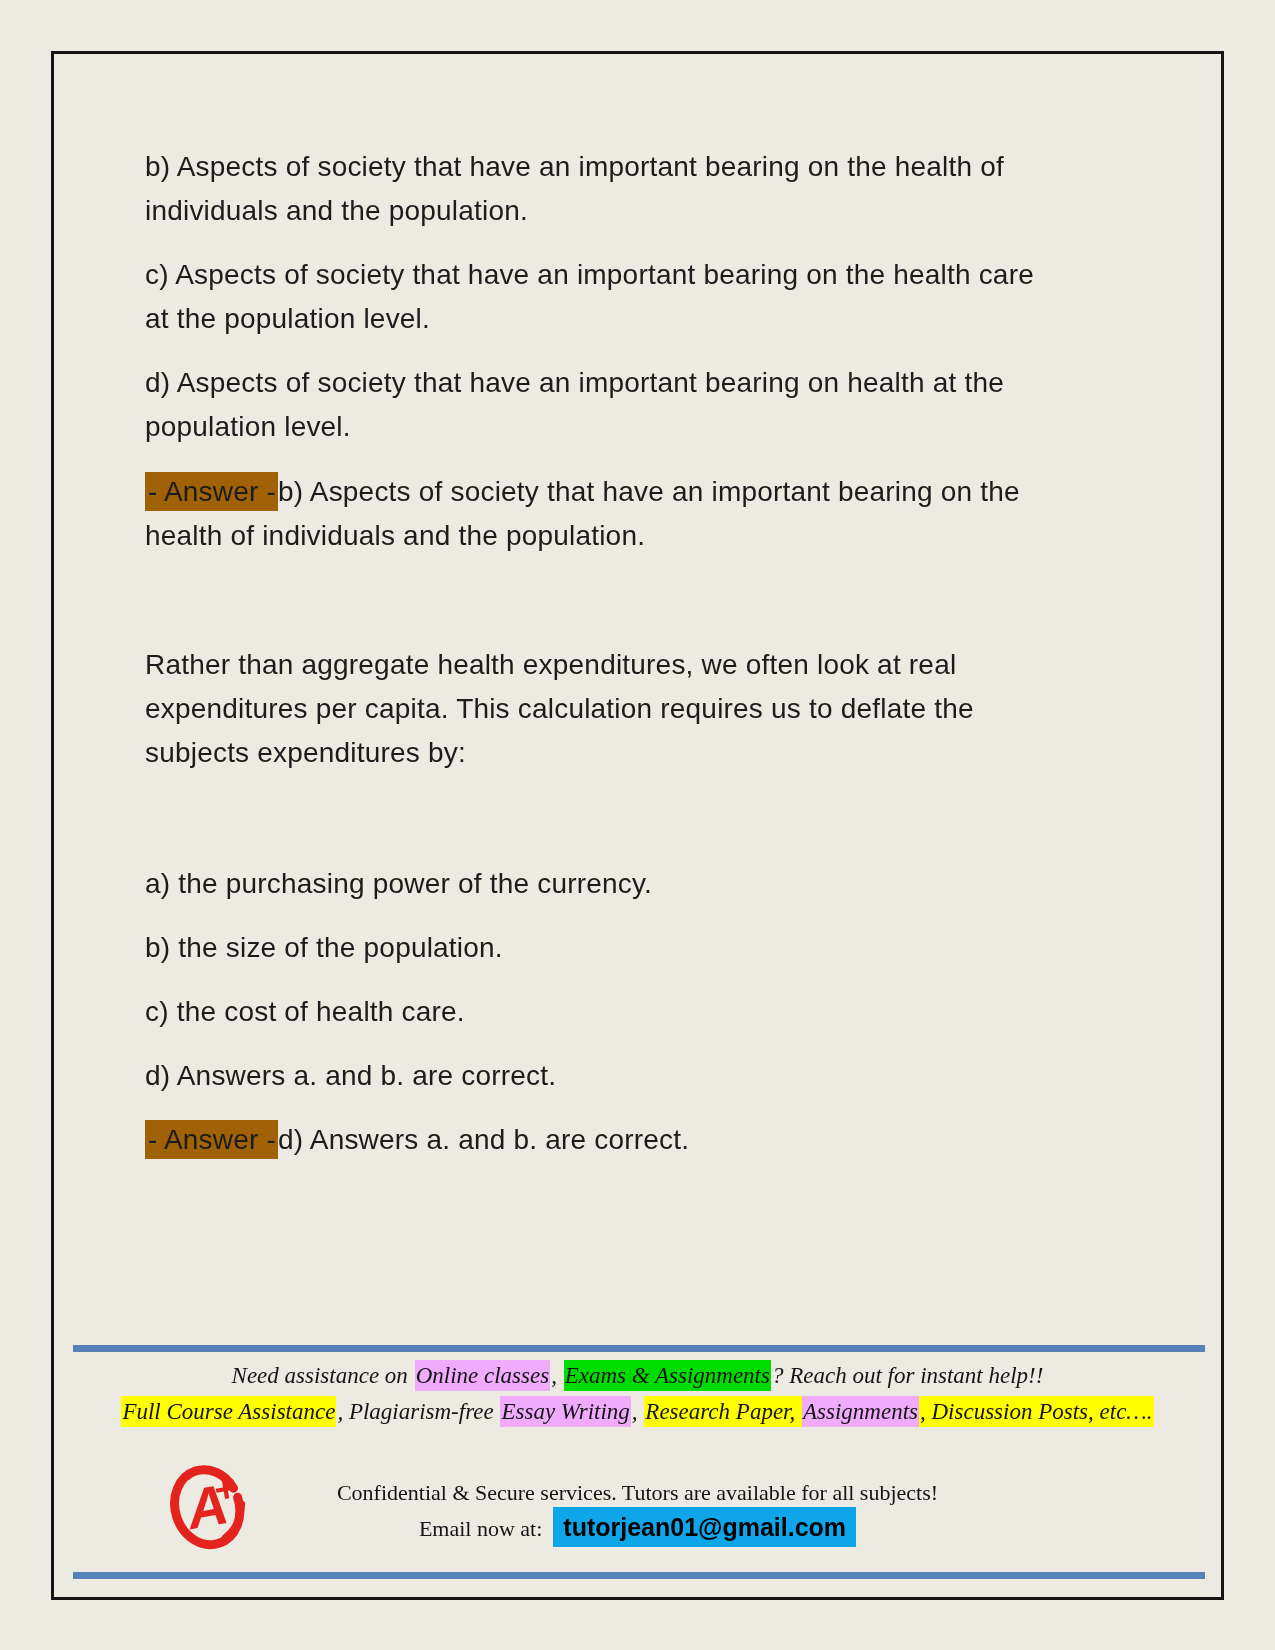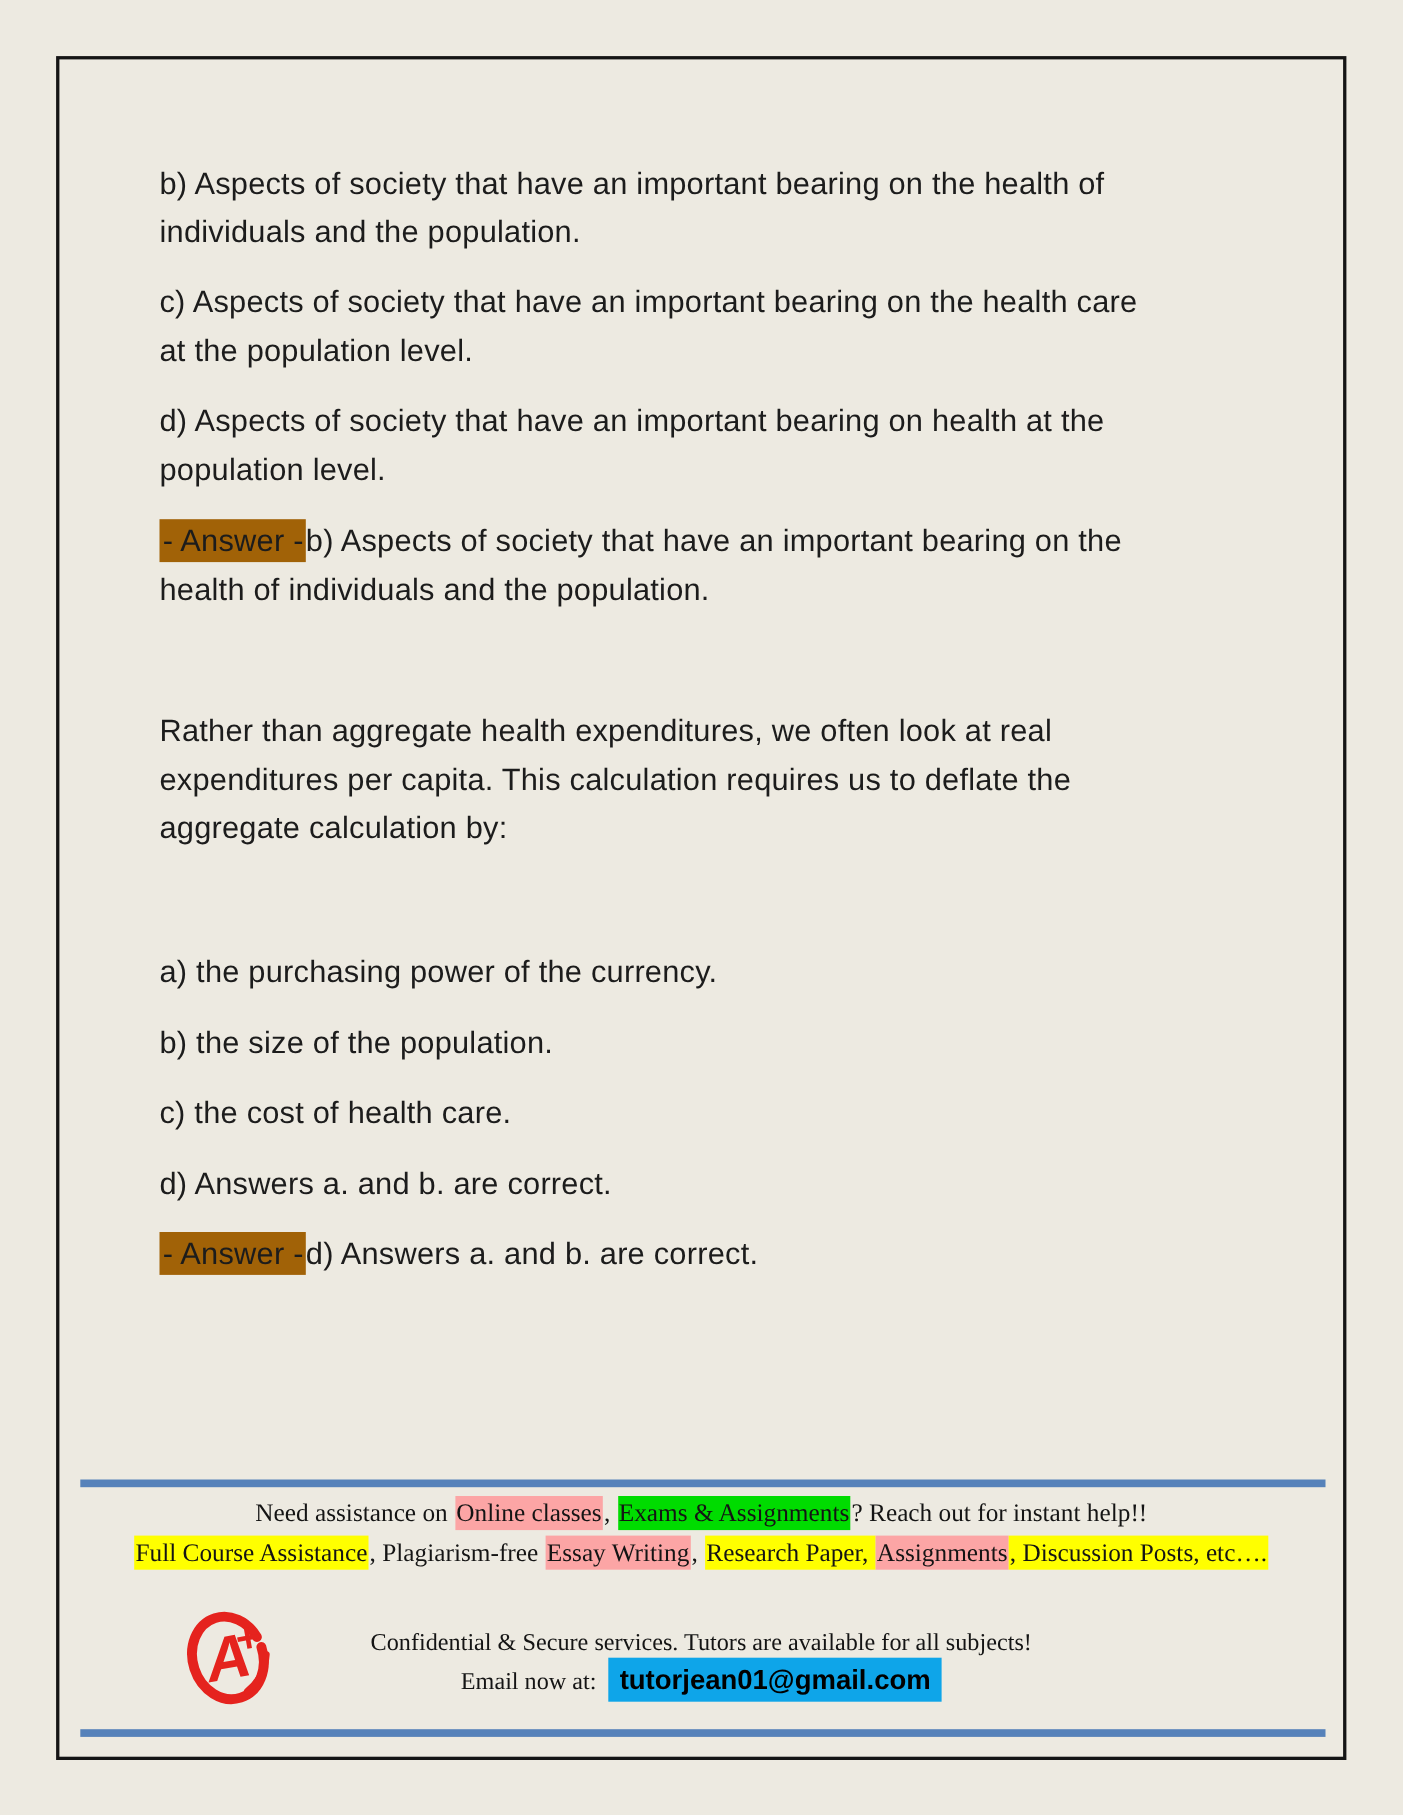--- a/index.html
+++ b/index.html
@@ -25,21 +25,21 @@
     left: 145px;
     width: 990px;
     font-size: 28px;
     line-height: 44px;
     color: #1c1c1c;
     letter-spacing: 0.2px;
   }
   .para .line { white-space: nowrap; }
 
   .hl-yellow  { background: #ffff00; }
-  .hl-cyan    { background: #fca5a5; }
+  .hl-cyan    { background: #f0abfc; }
   .hl-green   { background: #00dc00; }
 
   .answer-label { background: #a16207; padding: 4px 2px 4px 3px; }
 
   .divider {
     position: absolute;
     left: 73px; width: 1132px; height: 7px;
     background: #5682ba;
   }
   .divider-top    { top: 1345px; }
@@ -48,21 +48,21 @@
   .footer-line {
     position: absolute;
     left: 51px; width: 1173px;
     text-align: center;
     font-family: "Liberation Serif", serif;
     color: #141414;
     white-space: nowrap;
   }
   .footer-line1 { top: 1360px; font-size: 23px; line-height: 32px; }
   .footer-line2 { top: 1396px; font-size: 23px; line-height: 32px; }
-  .footer-line1 .seg, .footer-line2 .seg { padding: 3px 1px; }
+  .footer-line1 .seg, .footer-line2 .seg { padding: 3px 1px; font-style: italic; }
   .footer-line3 { top: 1478px; font-size: 22px; line-height: 30px; }
   .footer-line4 { top: 1510px; font-size: 22px; line-height: 34px; }
 
   .email-text {
     font-family: "Liberation Sans", sans-serif;
     font-weight: bold;
     font-size: 25px;
     background: #0ea5e9;
     padding: 6px 10px;
     color: #000;
@@ -96,21 +96,21 @@
   </div>
 
   <div class="para" style="top:470px">
     <div class="line"><span class="answer-label">- Answer -</span><span>b) Aspects of society that have an important bearing on the</span></div>
     <div class="line">health of individuals and the population.</div>
   </div>
 
   <div class="para" style="top:643px">
     <div class="line">Rather than aggregate health expenditures, we often look at real</div>
     <div class="line">expenditures per capita. This calculation requires us to deflate the</div>
-    <div class="line">aggregate calculation by:</div>
+    <div class="line">subjects expenditures by:</div>
   </div>
 
   <div class="para" style="top:862px">
     <div class="line">a) the purchasing power of the currency.</div>
   </div>
   <div class="para" style="top:926px">
     <div class="line">b) the size of the population.</div>
   </div>
   <div class="para" style="top:990px">
     <div class="line">c) the cost of health care.</div>

